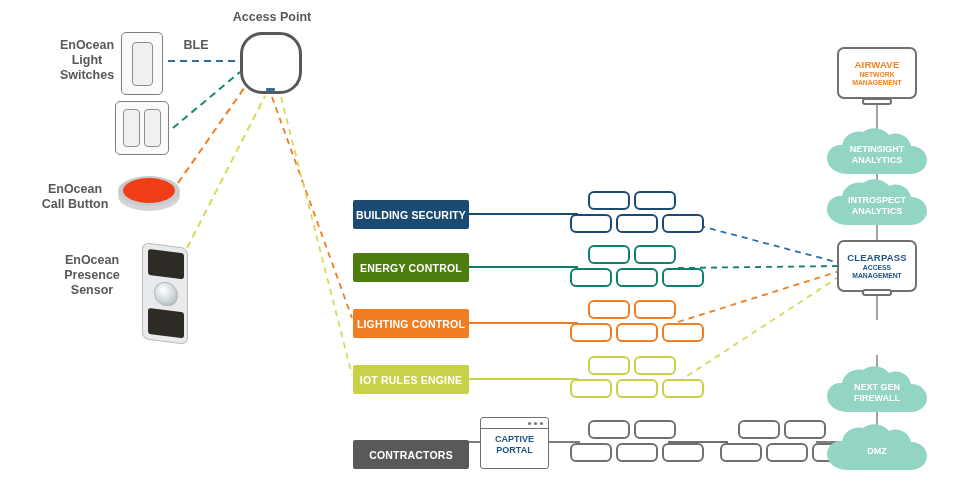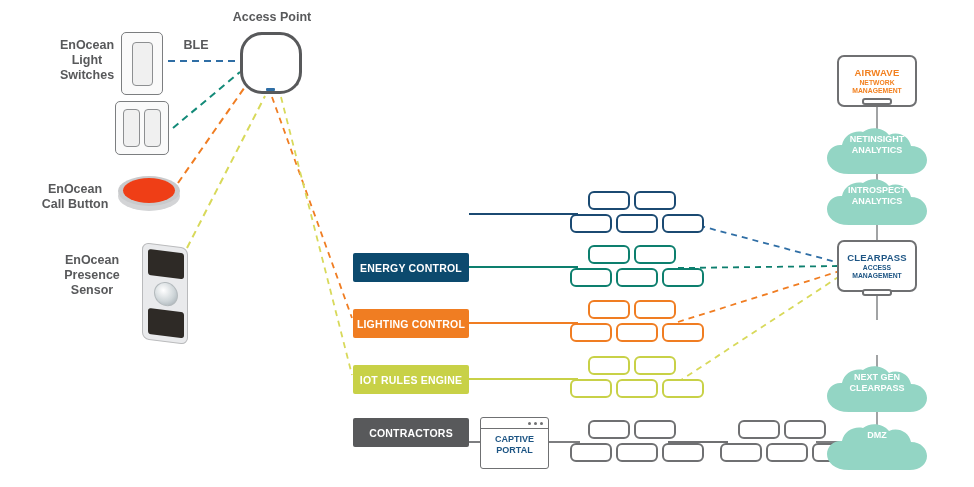--- a/index.html
+++ b/index.html
@@ -233,20 +233,21 @@
   .cloud {
     position: absolute;
     width: 104px; height: 48px;
     color: #ffffff;
     font-size: 9px;
     font-weight: bold;
     line-height: 11px;
     text-align: center;
     white-space: pre-line;
     display: flex;
+    align-items: center;
     justify-content: center;
   }
   .cloud .cloud-svg {
     position: absolute;
     left: 0; top: 0;
     width: 104px; height: 48px;
   }
   .cloud .cloud-label {
     position: relative;
     z-index: 2;
@@ -324,21 +325,24 @@
 
   <div class="lbl" style="left:52px; top:253px; width:80px;">EnOcean
 Presence
 Sensor</div>
   <div id="sensor">
     <div class="solar top"></div>
     <div class="lens"></div>
     <div class="solar bot"></div>
   </div>
 
-  <div class="cat-pill" style="top:253px; background:#0c4a6e;">
+  <div class="cat-pill" style="top:200px; background:#1b4a72;">
+    <span>BUILDING SECURITY</span>
+  </div>
+  <div class="cat-pill" style="top:253px; background:#4d7c0f;">
     <span>ENERGY CONTROL</span>
   </div>
   <div class="cat-pill" style="top:365px; background:#c8d147;">
     <span>IOT RULES ENGINE</span>
   </div>
   <div class="cat-pill" style="top:309px; background:#f07d22;">
     <span>LIGHTING CONTROL</span>
   </div>
 
   <div class="brick" style="left:588px; top:191px; width:42px; height:19px; border-color:#1b4a72;"></div>
@@ -358,21 +362,21 @@
   <div class="brick" style="left:570px; top:323px; width:42px; height:19px; border-color:#f07d22;"></div>
   <div class="brick" style="left:616px; top:323px; width:42px; height:19px; border-color:#f07d22;"></div>
   <div class="brick" style="left:662px; top:323px; width:42px; height:19px; border-color:#f07d22;"></div>
 
   <div class="brick" style="left:588px; top:356px; width:42px; height:19px; border-color:#c8d147;"></div>
   <div class="brick" style="left:634px; top:356px; width:42px; height:19px; border-color:#c8d147;"></div>
   <div class="brick" style="left:570px; top:379px; width:42px; height:19px; border-color:#c8d147;"></div>
   <div class="brick" style="left:616px; top:379px; width:42px; height:19px; border-color:#c8d147;"></div>
   <div class="brick" style="left:662px; top:379px; width:42px; height:19px; border-color:#c8d147;"></div>
 
-  <div class="cat-pill" style="top:418px; background:#58595b;">
+  <div class="cat-pill" style="top:440px; background:#58595b;">
     <span>CONTRACTORS</span>
   </div>
 
   <div id="captive">
     <div id="captive-bar">
       <span class="dot" style="right:5px;"></span>
       <span class="dot" style="right:11px;"></span>
       <span class="dot" style="right:17px;"></span>
     </div>
     <div id="captive-text">CAPTIVE
@@ -384,21 +388,21 @@
   <div class="brick" style="left:570px; top:443px; width:42px; height:19px; border-color:#6f7072;"></div>
   <div class="brick" style="left:616px; top:443px; width:42px; height:19px; border-color:#6f7072;"></div>
   <div class="brick" style="left:662px; top:443px; width:42px; height:19px; border-color:#6f7072;"></div>
 
   <div class="brick" style="left:738px; top:420px; width:42px; height:19px; border-color:#6f7072;"></div>
   <div class="brick" style="left:784px; top:420px; width:42px; height:19px; border-color:#6f7072;"></div>
   <div class="brick" style="left:720px; top:443px; width:42px; height:19px; border-color:#6f7072;"></div>
   <div class="brick" style="left:766px; top:443px; width:42px; height:19px; border-color:#6f7072;"></div>
   <div class="brick" style="left:812px; top:443px; width:42px; height:19px; border-color:#6f7072;"></div>
 
-  <div class="monitor" style="left:837px; top:55px;">
+  <div class="monitor" style="left:837px; top:47px;">
     <div class="m-title" style="color:#f2801f;">AIRWAVE</div>
     <div class="m-sub" style="color:#f2801f;">NETWORK
 MANAGEMENT</div>
   </div>
   <div class="m-stand" style="left:862px; top:98px;"></div>
 
   <div class="cloud" style="left:825px; top:128px;">
     <svg class="cloud-svg" viewBox="0 0 104 48">
       <path d="M24 46 C9 46 2 38 2 30 C2 22 9 16 17 17 C19 7 29 2 38 4 C45 -2 58 -1 64 7 C73 3 84 8 86 18 C96 18 102 25 102 32 C102 40 95 46 85 46 Z" fill="#93d5c4"></path>
     </svg>
@@ -420,21 +424,21 @@
 MANAGEMENT</div>
   </div>
   <div class="m-stand" style="left:862px; top:289px;"></div>
 
 
   <div class="cloud" style="left:825px; top:366px;">
     <svg class="cloud-svg" viewBox="0 0 104 48">
       <path d="M24 46 C9 46 2 38 2 30 C2 22 9 16 17 17 C19 7 29 2 38 4 C45 -2 58 -1 64 7 C73 3 84 8 86 18 C96 18 102 25 102 32 C102 40 95 46 85 46 Z" fill="#93d5c4"></path>
     </svg>
     <span class="cloud-label">NEXT GEN
-CLEARPASS</span>
+FIREWALL</span>
   </div>
 
   <div class="cloud" style="left:825px; top:424px;">
     <svg class="cloud-svg" viewBox="0 0 104 48">
       <path d="M24 46 C9 46 2 38 2 30 C2 22 9 16 17 17 C19 7 29 2 38 4 C45 -2 58 -1 64 7 C73 3 84 8 86 18 C96 18 102 25 102 32 C102 40 95 46 85 46 Z" fill="#93d5c4"></path>
     </svg>
     <span class="cloud-label">DMZ</span>
   </div>
 
 </div>

